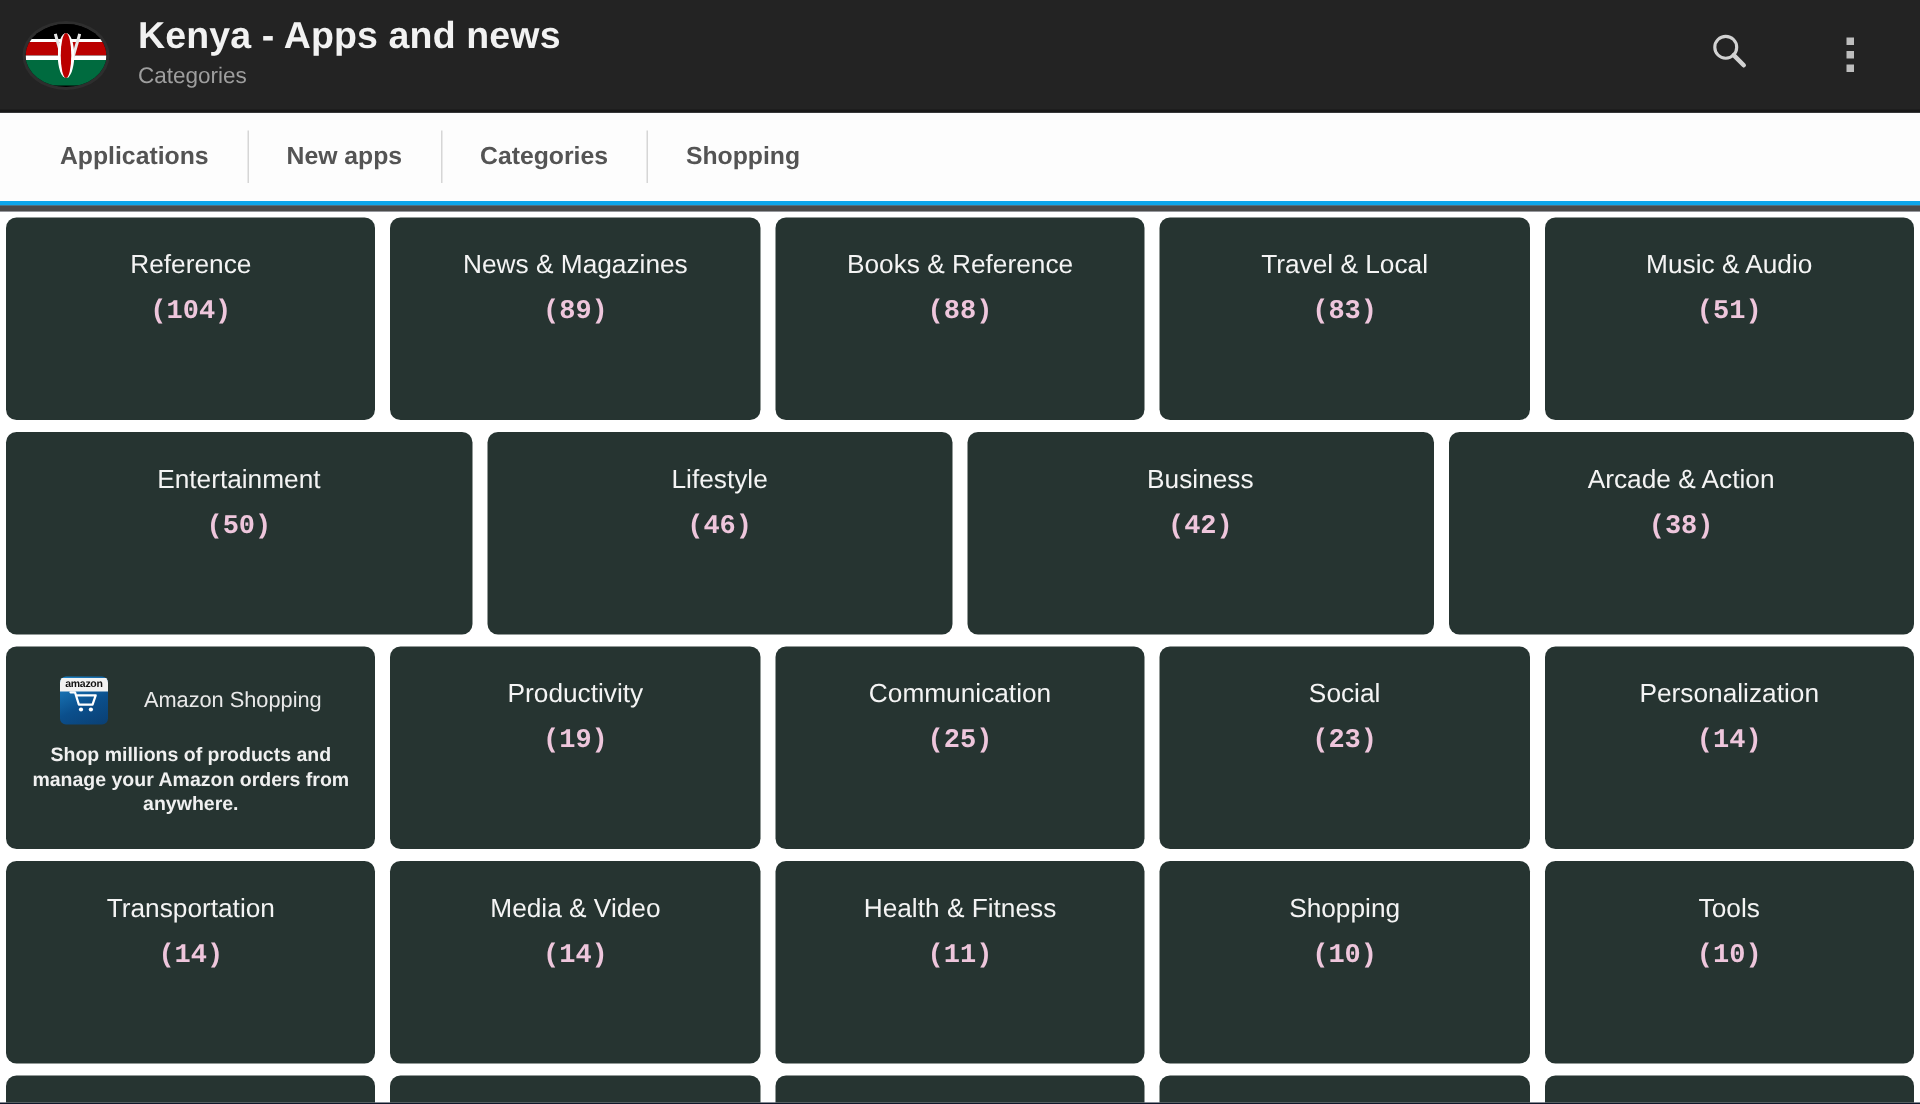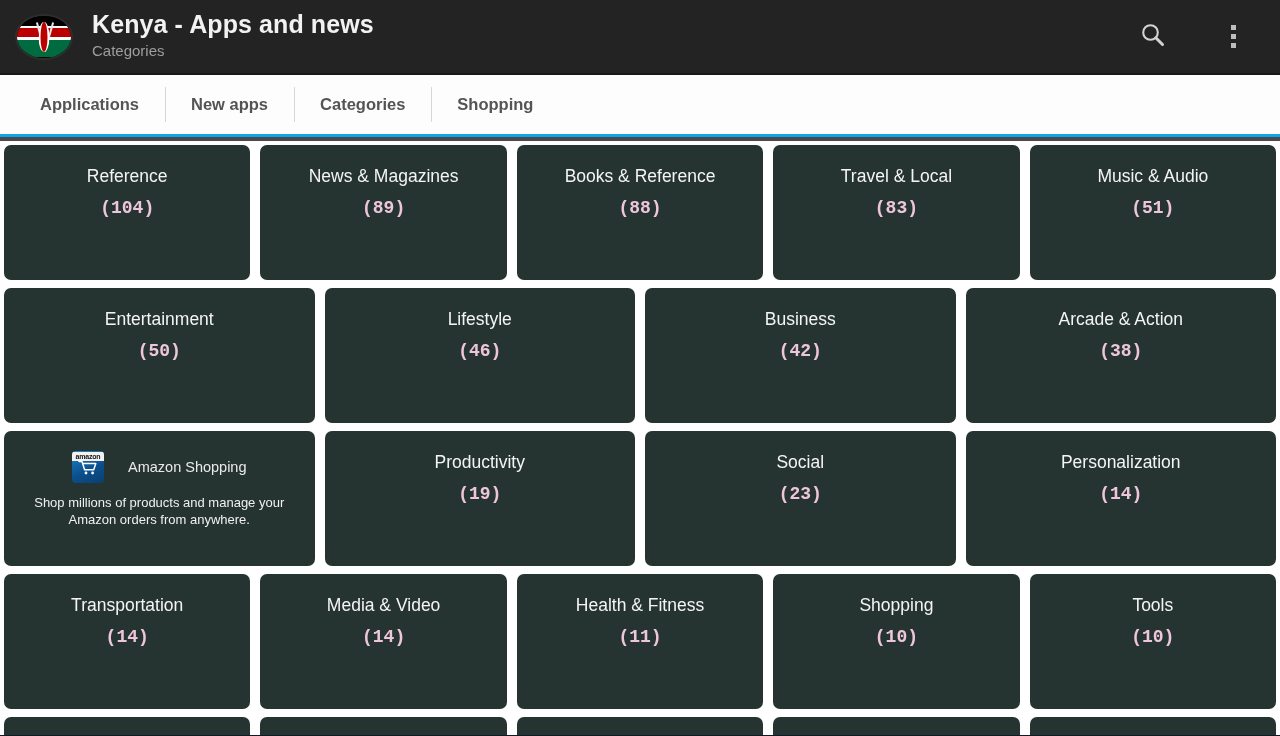--- a/index.html
+++ b/index.html
@@ -253,21 +253,21 @@
   }
   .ad-title {
     color: #e9e9e9;
     font-size: 14.5px;
     white-space: nowrap;
   }
   .ad-desc {
     margin-top: 12px;
     color: #f0f0f0;
     font-size: 13px;
-    font-weight: normal;
+    font-weight: bold;
     text-align: center;
     line-height: 1.28;
     padding: 0 8px;
   }
 </style>
 </head>
 <body>
 
 <div id="app">
 
@@ -385,20 +385,24 @@
           </div>
           <div class="ad-title">Amazon Shopping</div>
         </div>
         <div class="ad-desc">Shop millions of products and manage your Amazon orders from anywhere.</div>
       </div>
       <div class="tile">
         <div class="tile-name">Productivity</div>
         <div class="tile-count">(19)</div>
       </div>
       <div class="tile">
+        <div class="tile-name">Communication</div>
+        <div class="tile-count">(25)</div>
+      </div>
+      <div class="tile">
         <div class="tile-name">Social</div>
         <div class="tile-count">(23)</div>
       </div>
       <div class="tile">
         <div class="tile-name">Personalization</div>
         <div class="tile-count">(14)</div>
       </div>
     </div>
 
     <div class="grid-row">

